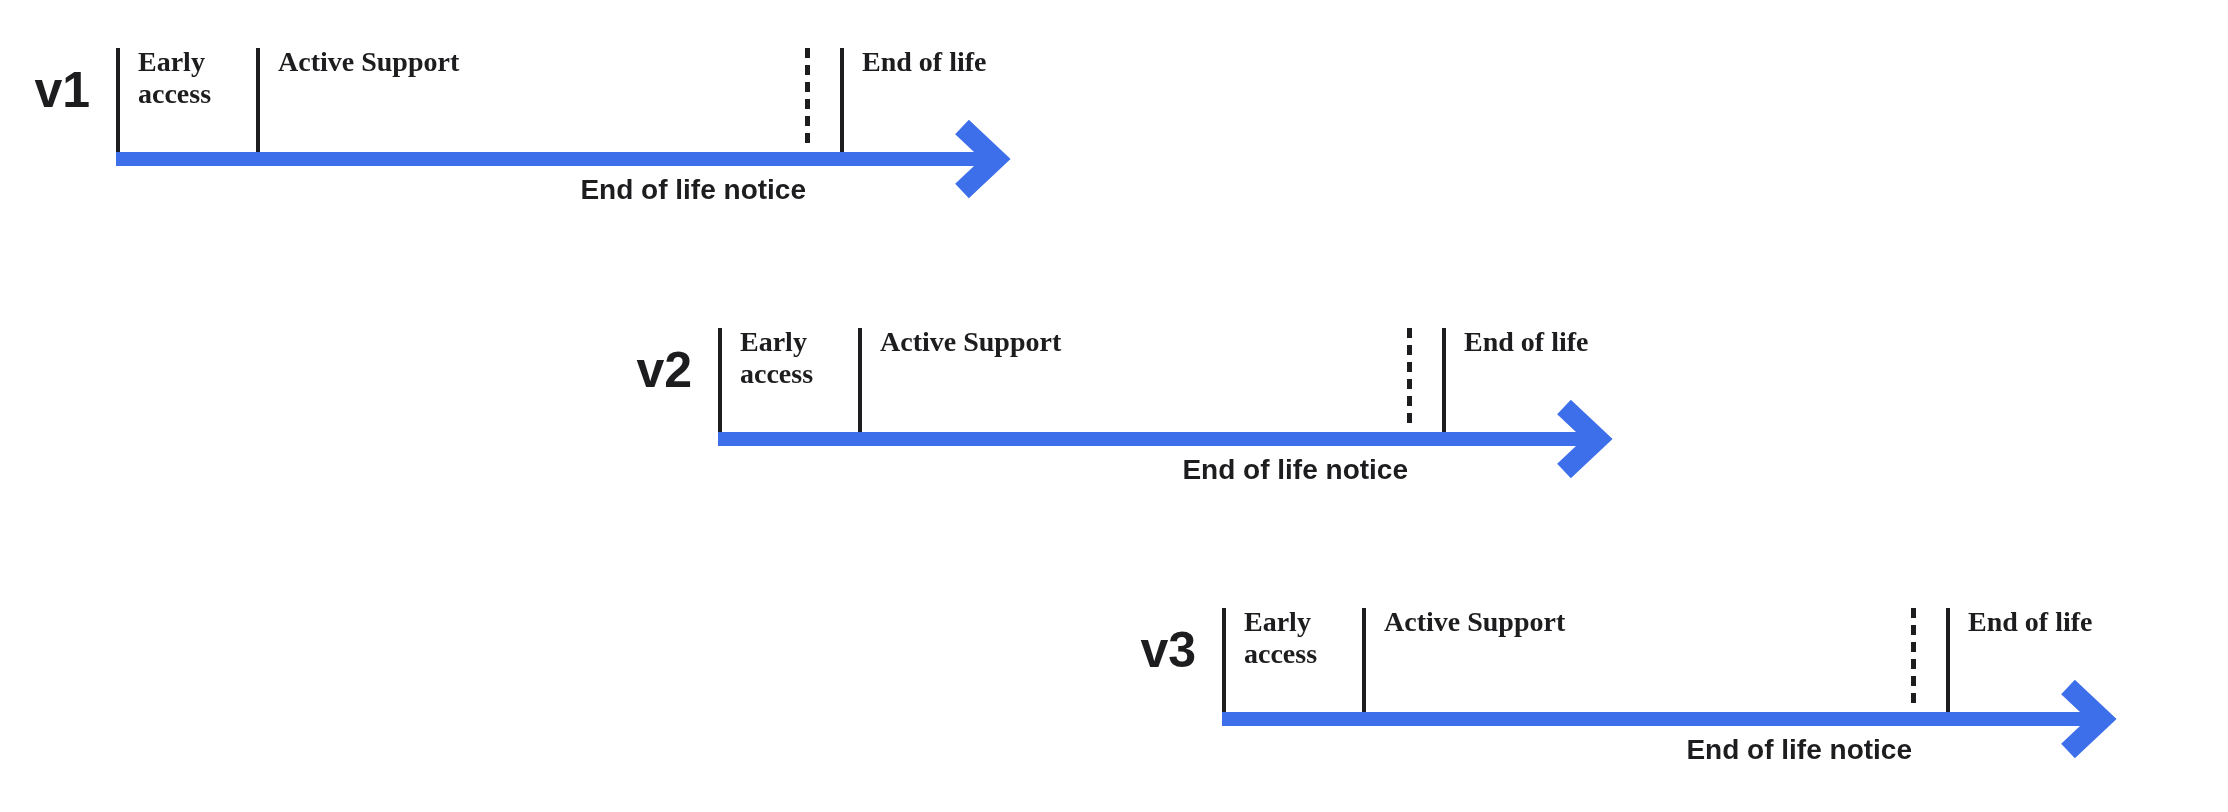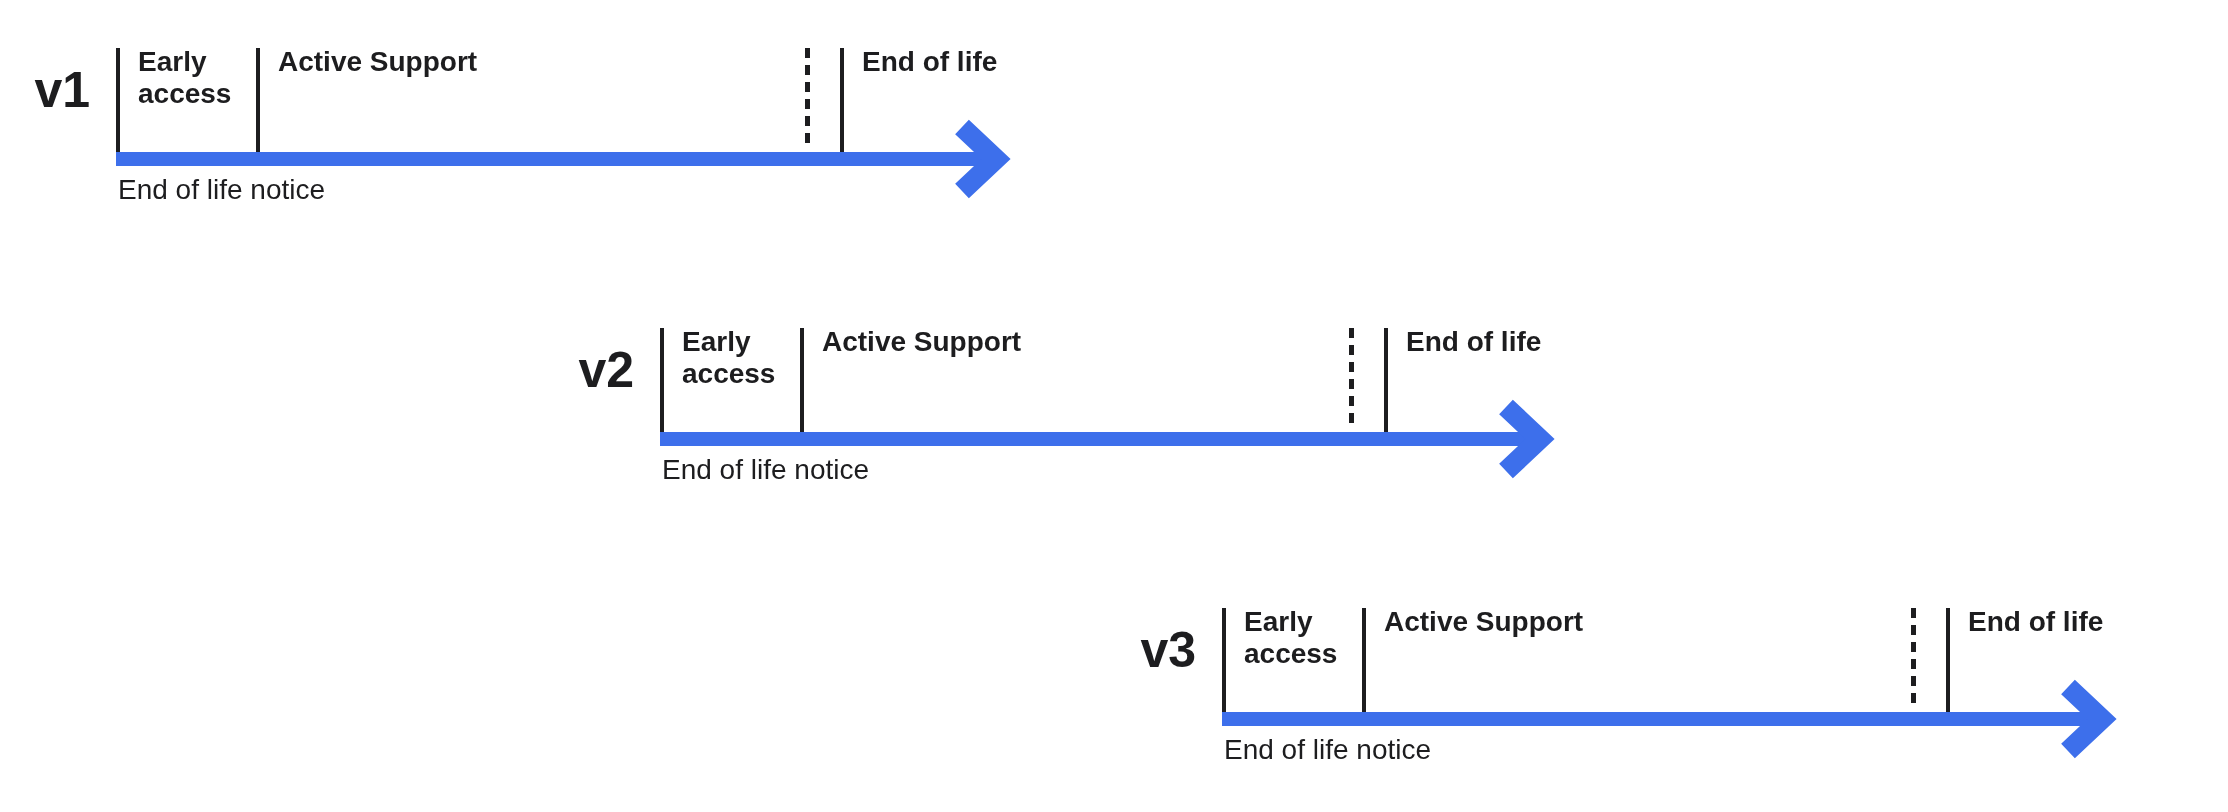--- a/index.html
+++ b/index.html
@@ -21,21 +21,21 @@
     height: 812px;
     background: var(--bg);
   }
   
   .timeline-row {
     position: absolute;
     width: 910px;
     height: 170px;
   }
   .row-v1 { left: 118px; top: 48px; }
-  .row-v2 { left: 662px; top: 328px; }
+  .row-v2 { left: 720px; top: 328px; }
   .row-v3 { left: 1224px; top: 608px; }
 
   .version-label {
     position: absolute;
     right: calc(100% + 28px);
     top: 14px;
     font-size: 50px;
     font-weight: 700;
     line-height: 56px;
     color: var(--ink);
@@ -63,32 +63,33 @@
       transparent 10px 17px
     );
   }
   .phase-label {
     position: absolute;
     top: -2px;
     font-size: 28px;
     font-weight: 700;
     line-height: 32px;
     color: var(--ink);
+    font-family: Liberation Serif, serif;
   }
   .label-early   { left: 20px;  width: 116px; }
   .label-active  { left: 160px; width: 520px; white-space: nowrap; }
   .label-eol     { left: 744px; width: 300px; white-space: nowrap; }
   .notice-label {
     position: absolute;
     left: 0;
     top: 127px;
     width: 688px;
-    text-align: left;
+    text-align: right;
     font-size: 28px;
-    font-weight: 400;
+    font-weight: 700;
     line-height: 30px;
     color: var(--ink);
     white-space: nowrap;
   }
   .arrow-svg {
     position: absolute;
     left: -2px;
     top: 71px;
     width: 900px;
     height: 80px;

